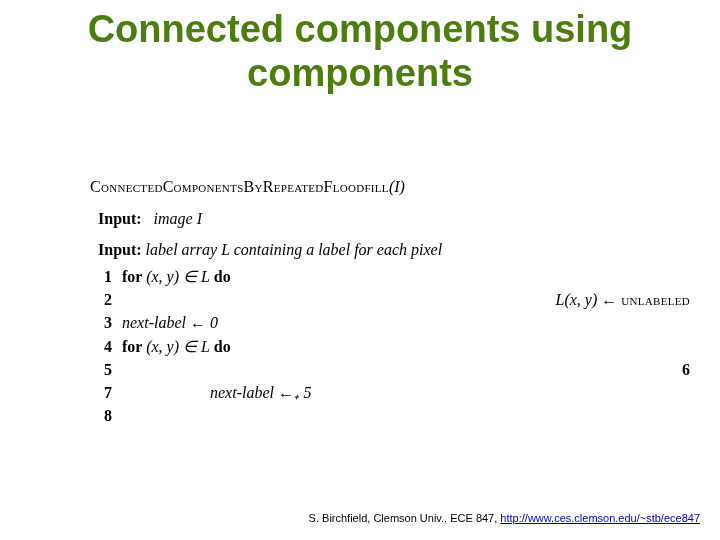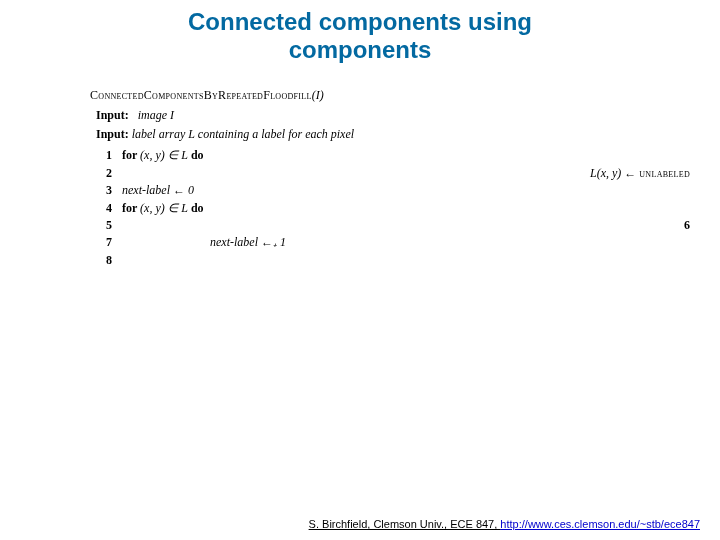--- a/index.html
+++ b/index.html
@@ -11,60 +11,59 @@
     position: relative;
     overflow: hidden;
   }
   .slide {
     width: 100%;
     height: 100%;
     padding: 8px 30px 0 30px;
     position: relative;
   }
   .title {
-    font-size: 24px;
+    font-size: 38px;
     font-weight: bold;
     text-align: center;
     line-height: 1.15;
-    color: #0369a1;
-    margin-bottom: 24px;
+    color: #4d7c0f;
+    margin-bottom: 80px;
   }
   .algo {
     margin-left: 60px;
     font-family: "Times New Roman", Times, serif;
-    font-size: 12px;
+    font-size: 16px;
     color: #000;
     line-height: 1.45;
   }
   .algo-header {
     font-variant: small-caps;
     letter-spacing: 0.3px;
   }
-  .algo-io { margin-top: 2px; }
+  .algo-io { margin-top: 8px; }
   .algo-io b { font-weight: bold; }
   .algo-body {
     display: grid;
     grid-template-columns: 22px 1fr;
     column-gap: 10px;
     margin-top: 4px;
   }
   .ln { font-weight: bold; text-align: right; }
   .code { white-space: pre; }
   .ind1 { padding-left: 44px; text-align: right; }
   .ind2 { padding-left: 88px; }
   .sc { font-variant: small-caps; letter-spacing: 0.3px; }
   .it { font-style: italic; }
   .footer {
     position: absolute;
-    bottom: 10px;
+    bottom: 16px;
     right: 20px;
     font-size: 11px;
     font-family: Arial, sans-serif;
     color: #000;
-    text-decoration: underline;
   }
   .footer a {
     color: #0000cc;
     text-decoration: underline;
   }
 </style>
 </head>
 <body>
 
 <div class="slide">
@@ -95,21 +94,21 @@
       <div class="code"><span class="it">next-label ← 0</span></div>
 
       <div class="ln">4</div>
       <div class="code"><b>for </b><span class="it">(x, y) ∈ L</span><b> do</b></div>
 
       <div class="ln">5</div>
 
       <div class="ln">6</div>
 
       <div class="ln">7</div>
-      <div class="code ind2"><span class="it">next-label ←₊ 1</span></div>
+      <div class="code ind2"><span class="it">next-label ←₊ 5</span></div>
 
       <div class="ln">8</div>
     </div>
   </div>
 
   <div class="footer">
     <span>S. Birchfield, Clemson Univ., ECE 847, </span><a href="#">http://www.ces.clemson.edu/~stb/ece847</a>
   </div>
 </div>
 

